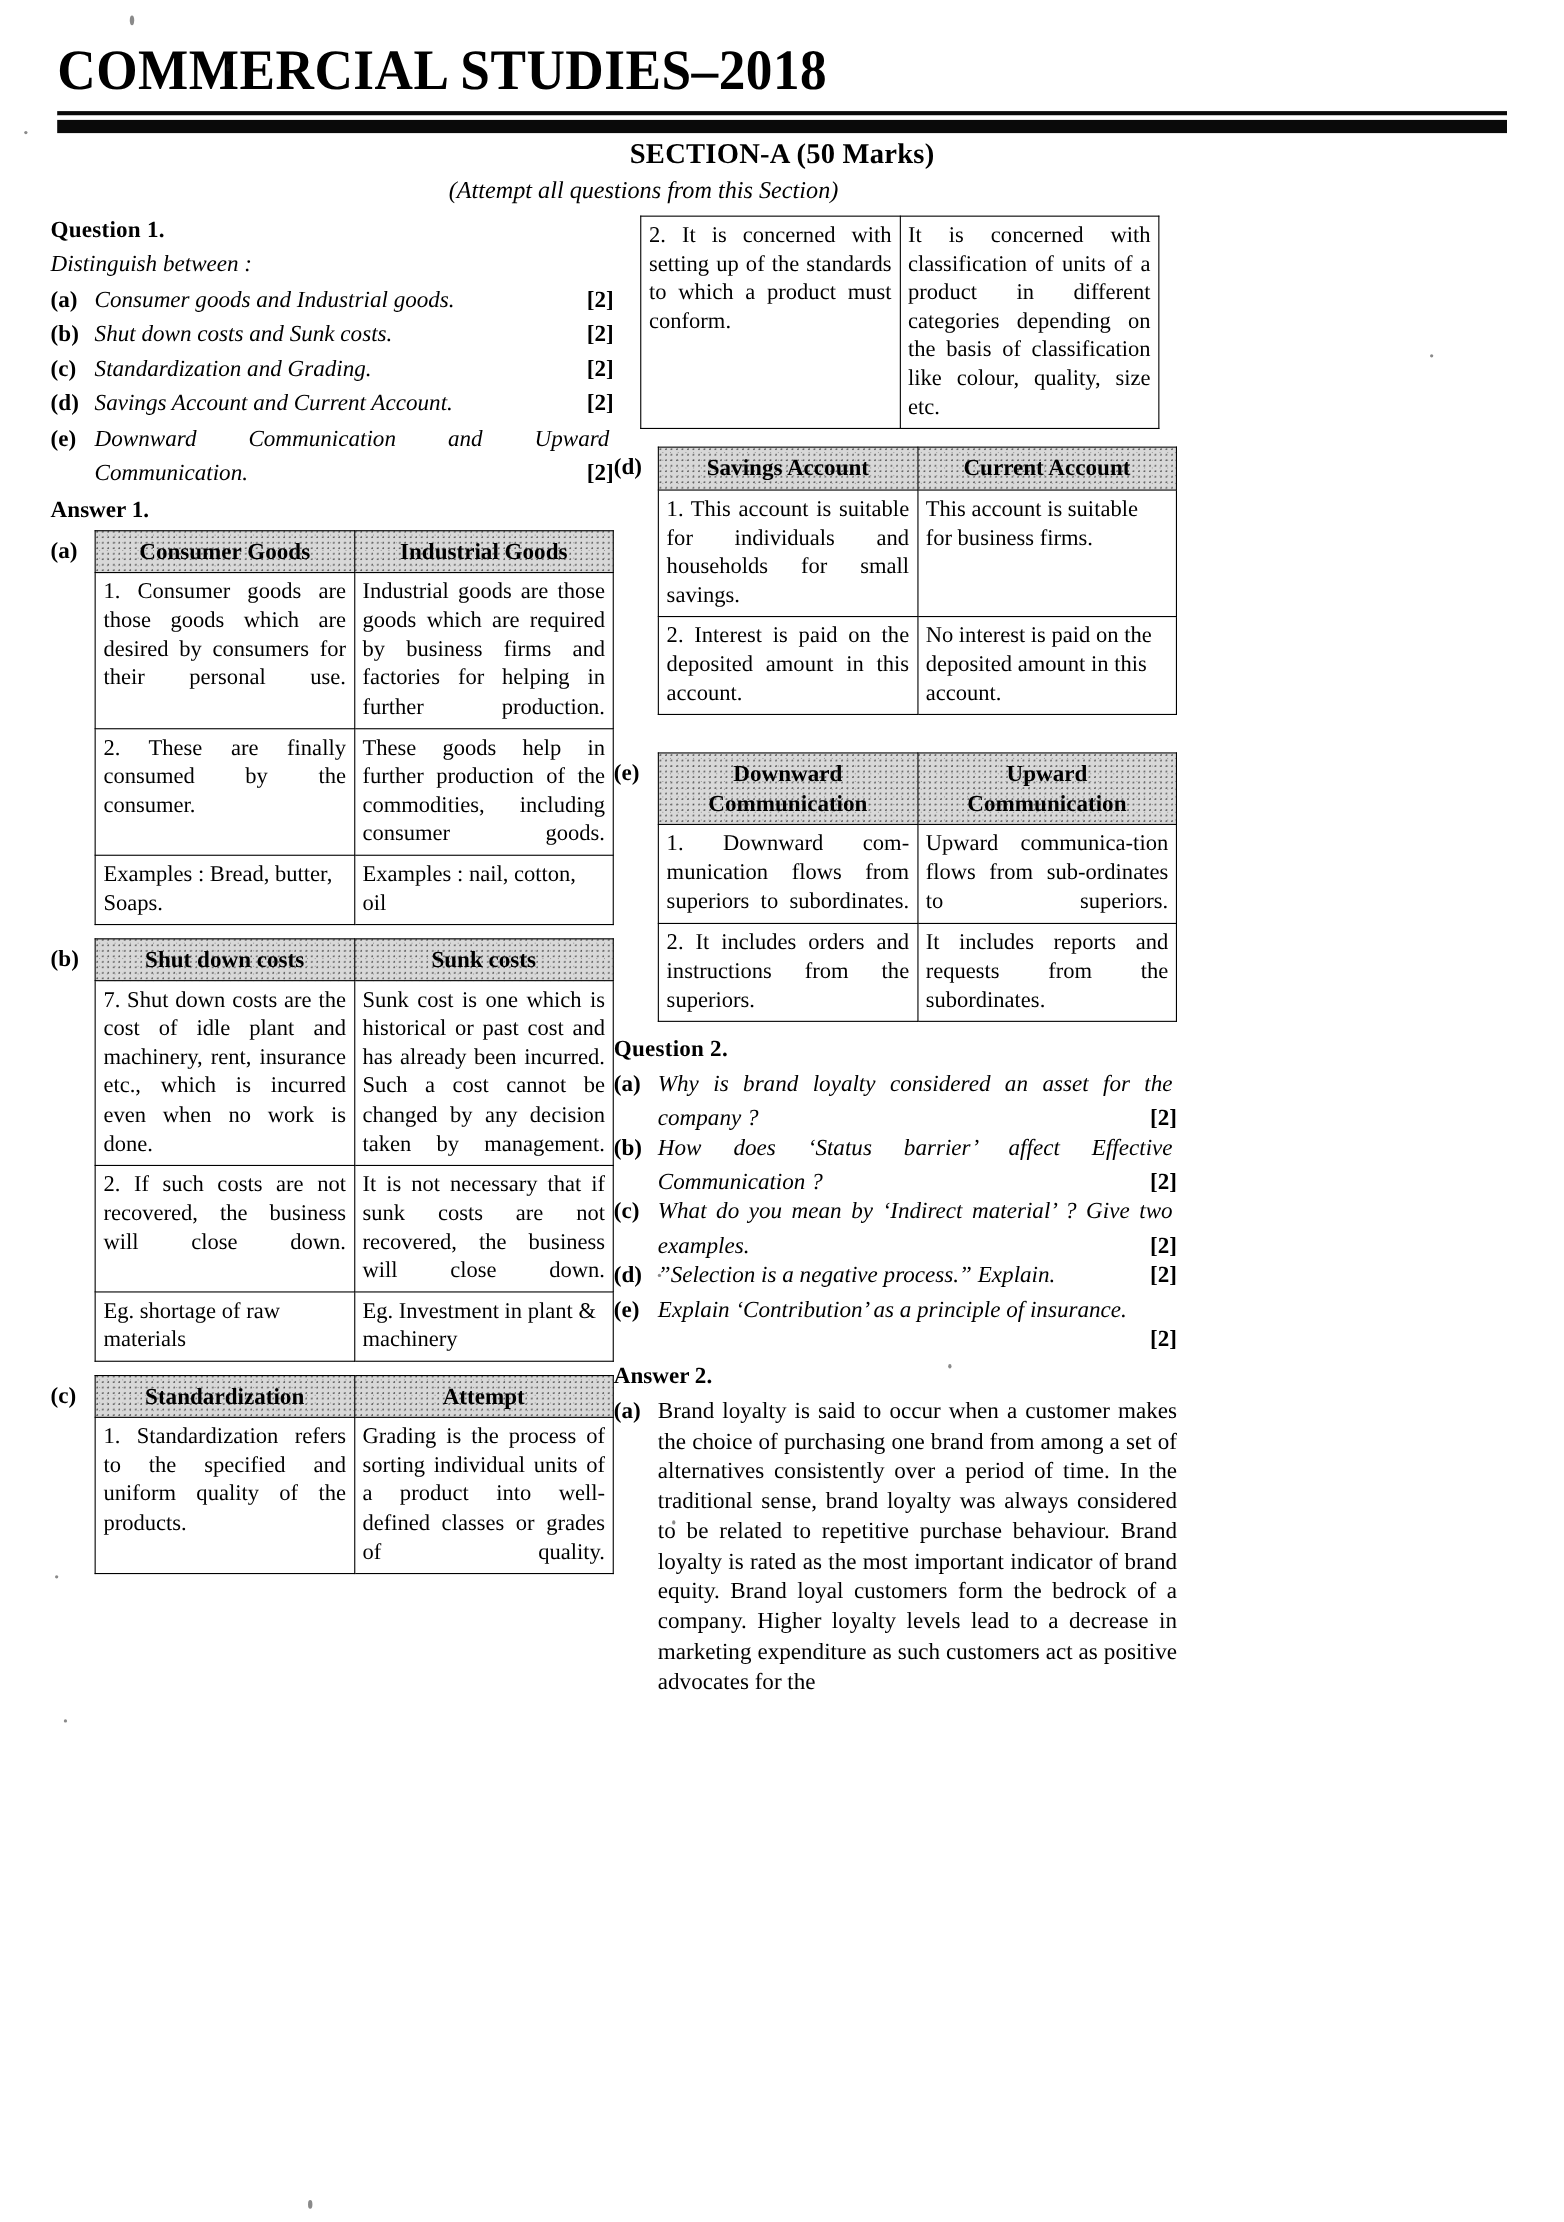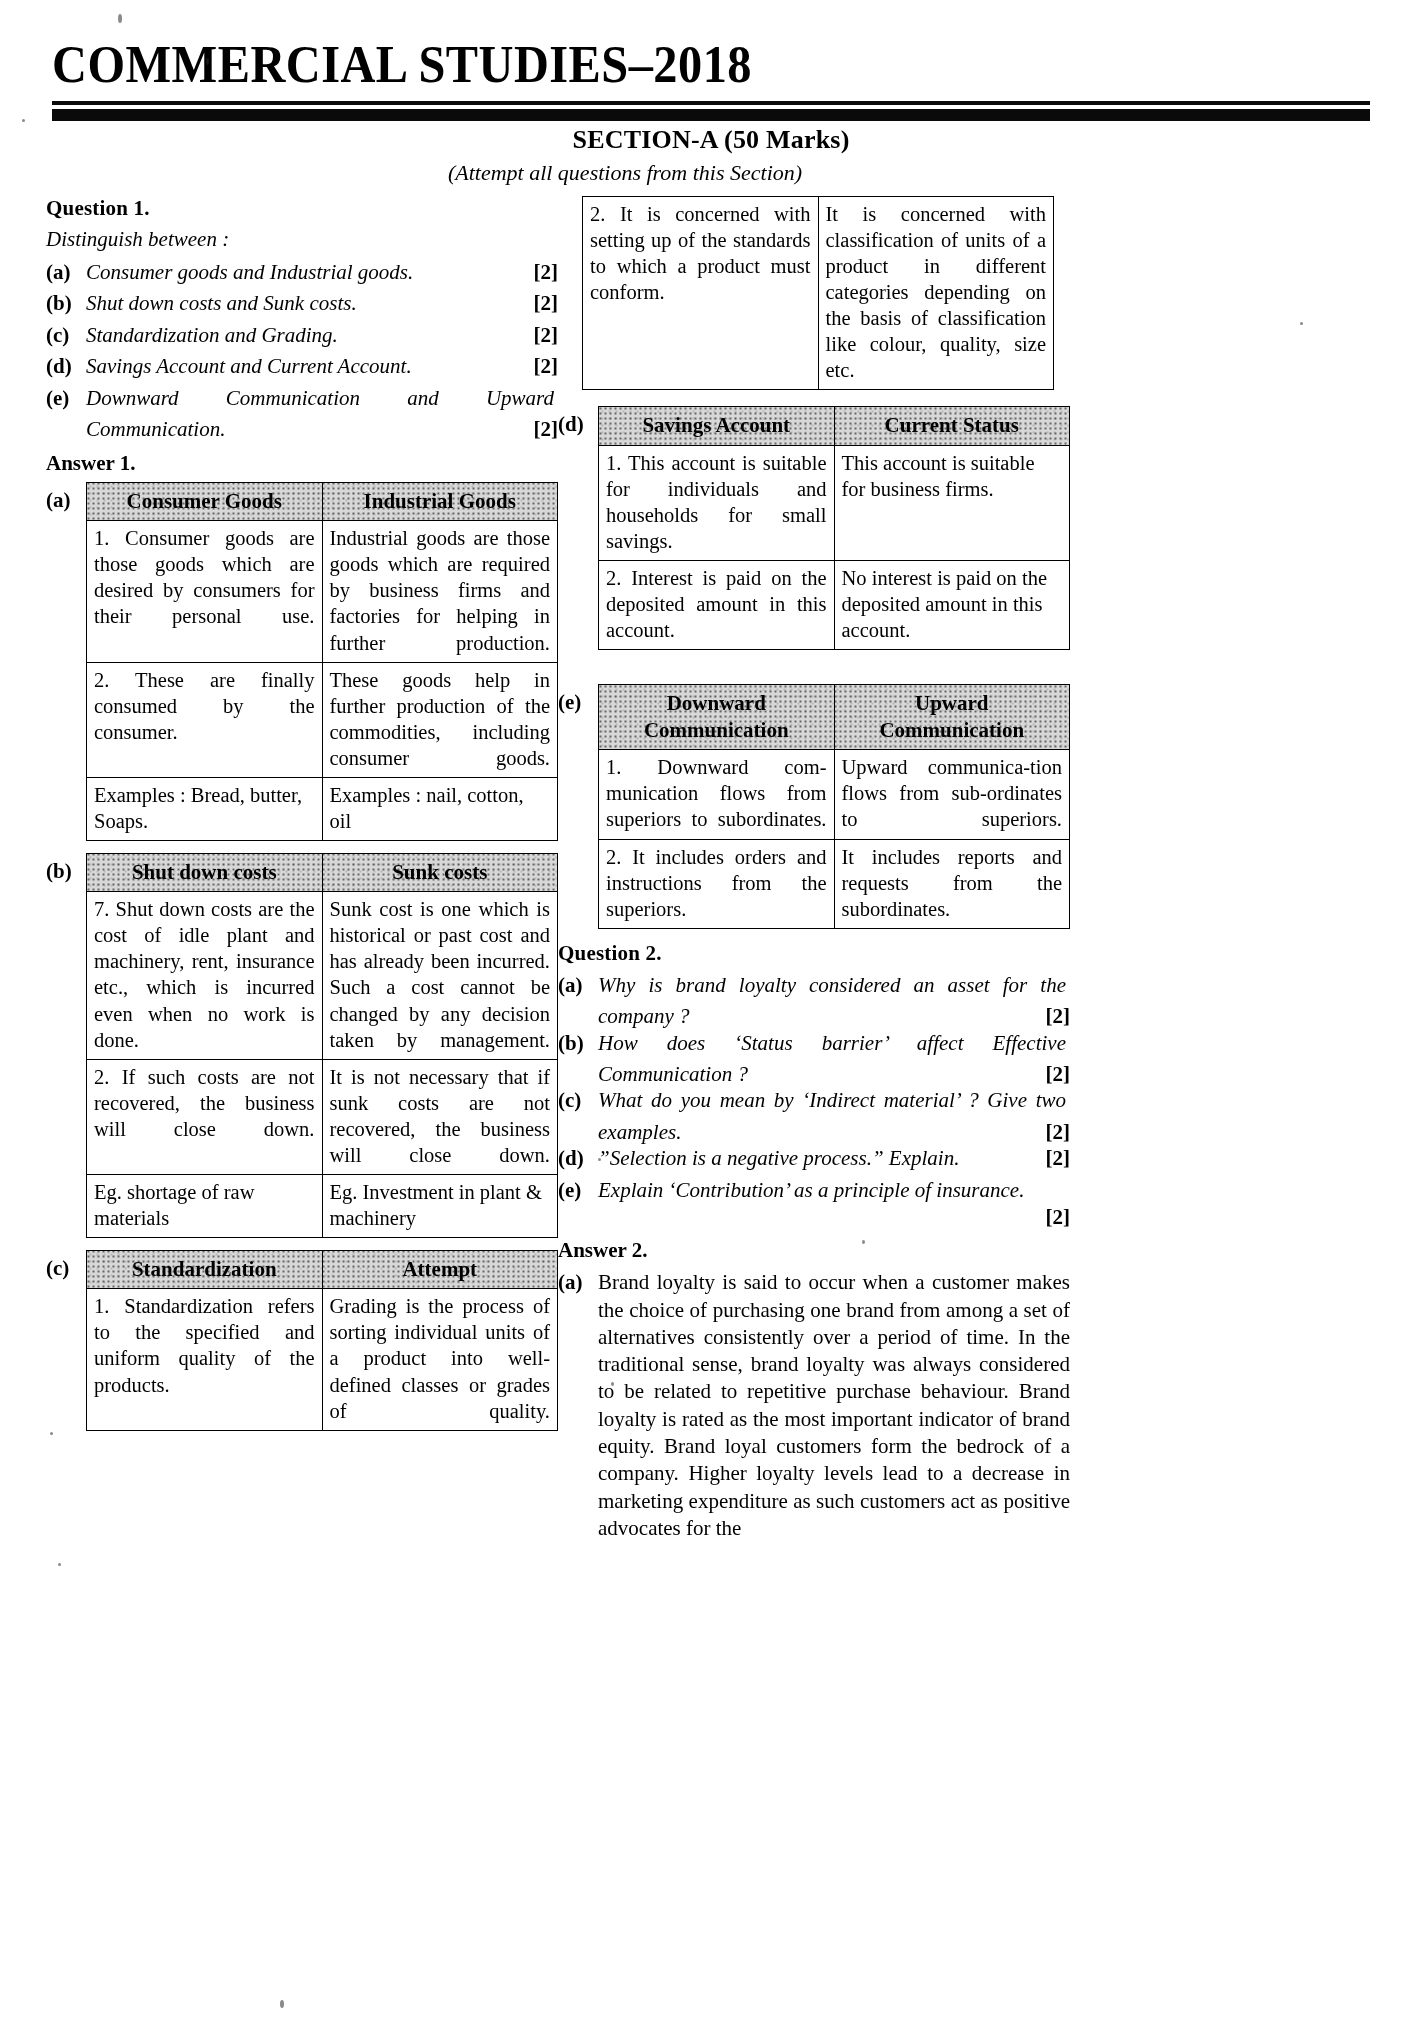--- a/index.html
+++ b/index.html
@@ -69,21 +69,20 @@
     letter-spacing: 0.2px;
   }
   .section-sub {
     position: absolute;
     left: 0;
     top: 160px;
     width: 1170px;
     text-align: center;
     font-style: italic;
     font-size: 22px;
-    margin-left: 40px;
   }
 
   
   .col {
     position: absolute;
     top: 196px;
   }
   .col-left  { left: 46px;  width: 512px; }
   .col-right { left: 558px; width: 512px; }
 
@@ -364,21 +363,21 @@
       </table>
 
     <div class="spacer-16"></div>
 
     <div class="tbl-block">
       <div class="tbl-tag">(d)</div>
       <table class="cmp">
         <tbody>
             <tr>
           <th>Savings Account</th>
-          <th>Current Status</th>
+          <th>Current Account</th>
         </tr>
         <tr>
           <td class="jb">1. This account is suitable for individuals and households for small savings.</td>
           <td class="noj">This account is suitable for business firms.</td>
         </tr>
         <tr>
           <td class="jb">2. Interest is paid on the deposited amount in this account.</td>
           <td class="noj">No interest is paid on the deposited amount in this account.</td>
         </tr>
       </tbody>

